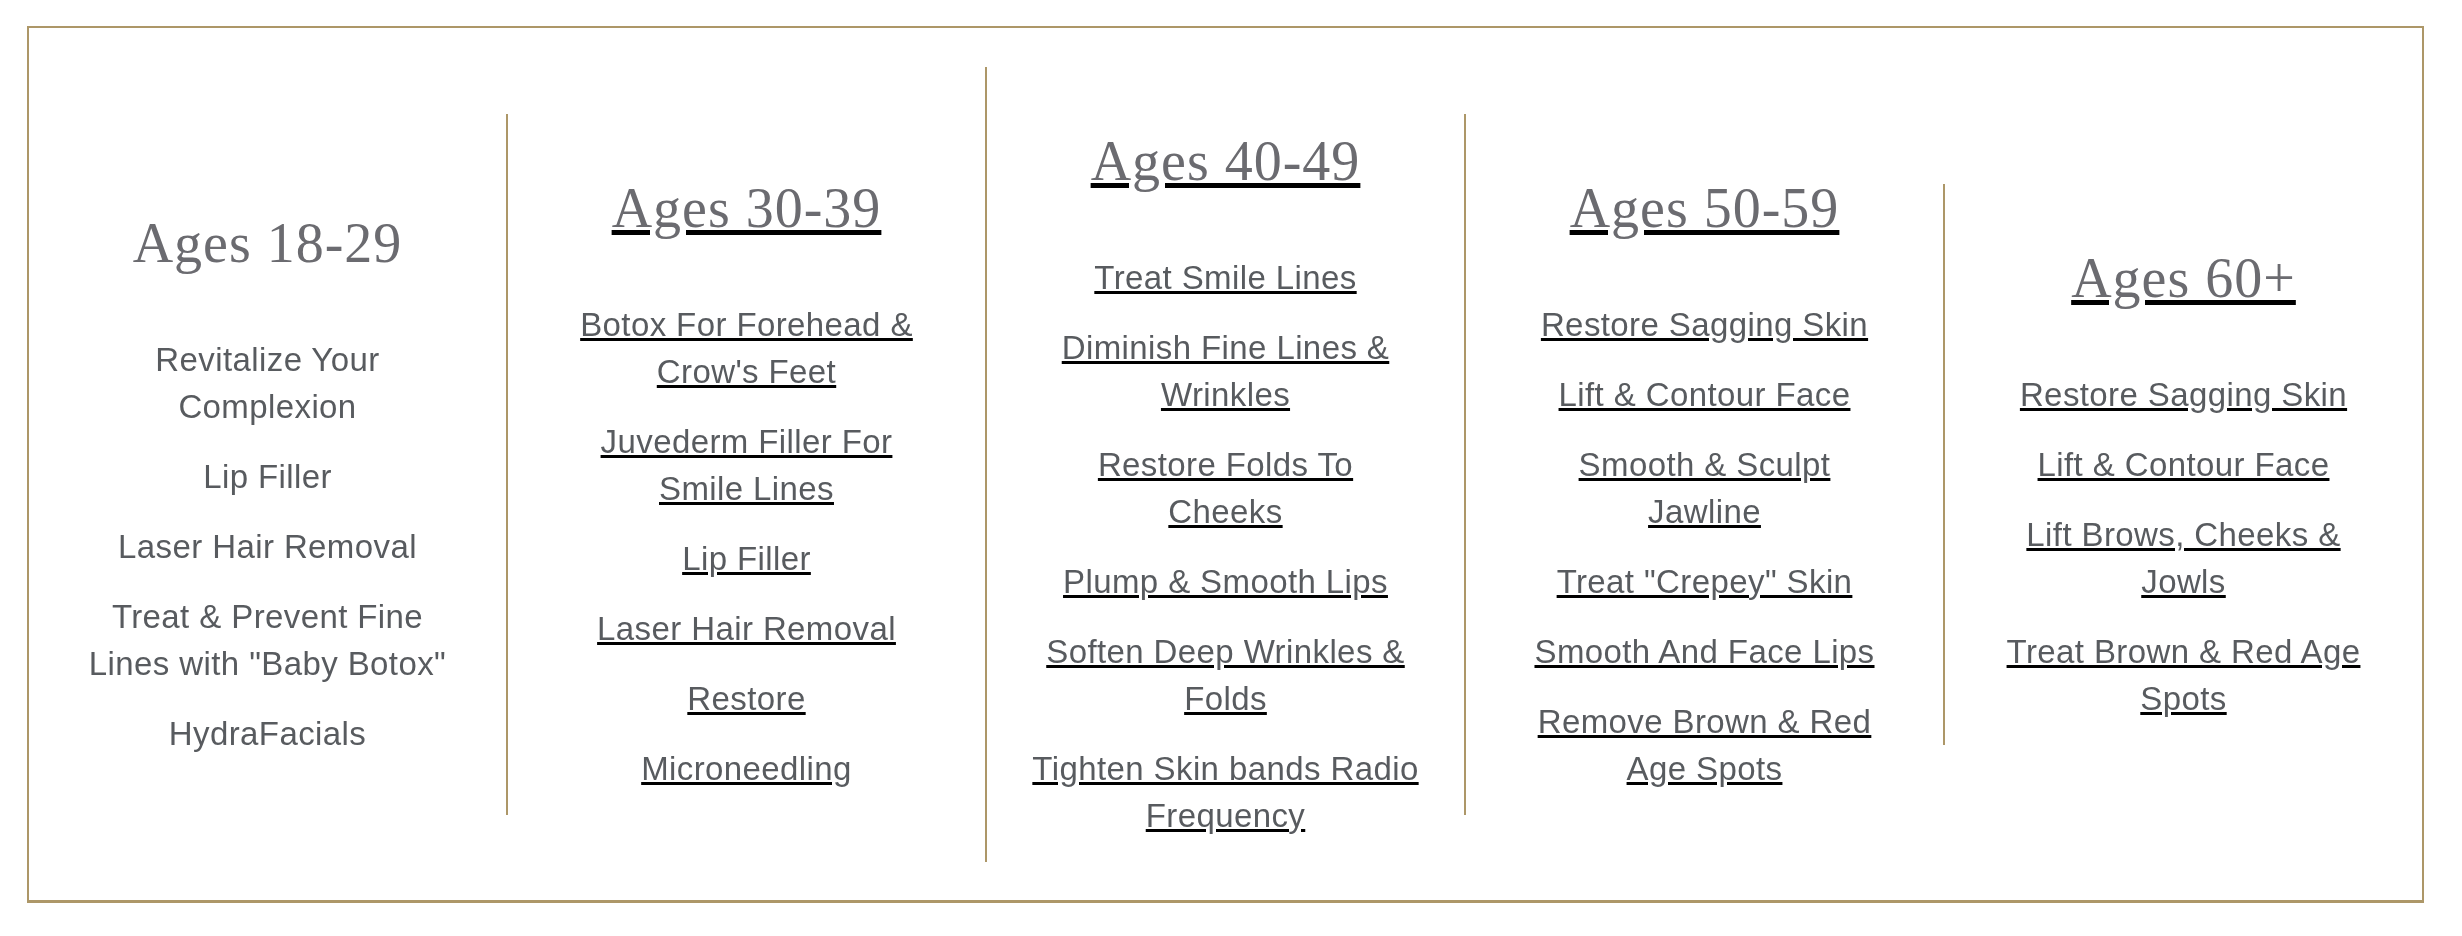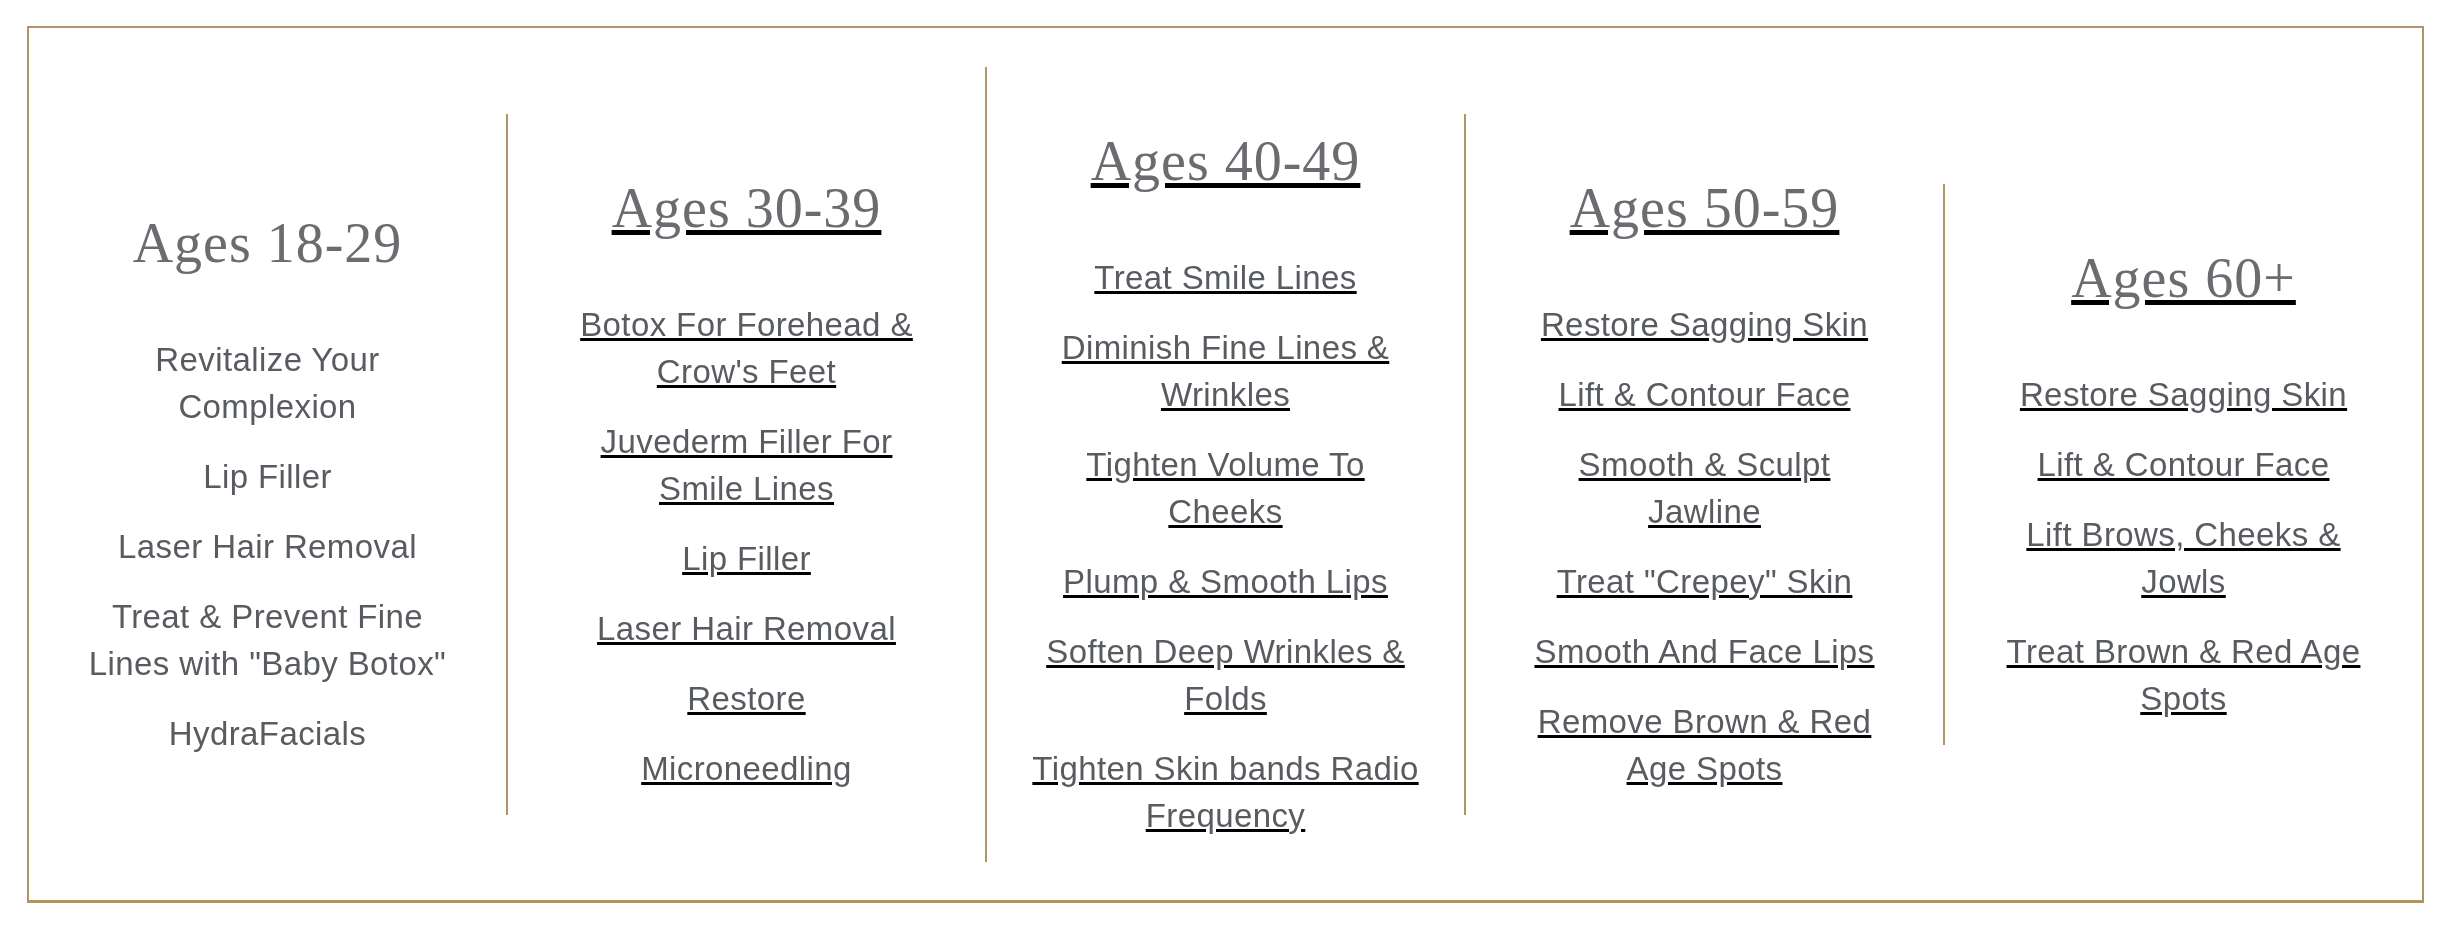--- a/index.html
+++ b/index.html
@@ -87,21 +87,21 @@
       <div class="item">Microneedling</div>
     </div>
   </section>
 
   <section class="col">
     <h2 class="heading">Ages 40-49</h2>
     <div class="items">
       <div class="item">Treat Smile Lines</div>
       <div class="item">Diminish Fine Lines &amp;
 Wrinkles</div>
-      <div class="item">Tighten Volume To
+      <div class="item">Restore Folds To
 Cheeks</div>
       <div class="item">Plump &amp; Smooth Lips</div>
       <div class="item">Soften Deep Wrinkles &amp;
 Folds</div>
       <div class="item">Tighten Skin bands Radio
 Frequency</div>
     </div>
   </section>
 
   <section class="col">

